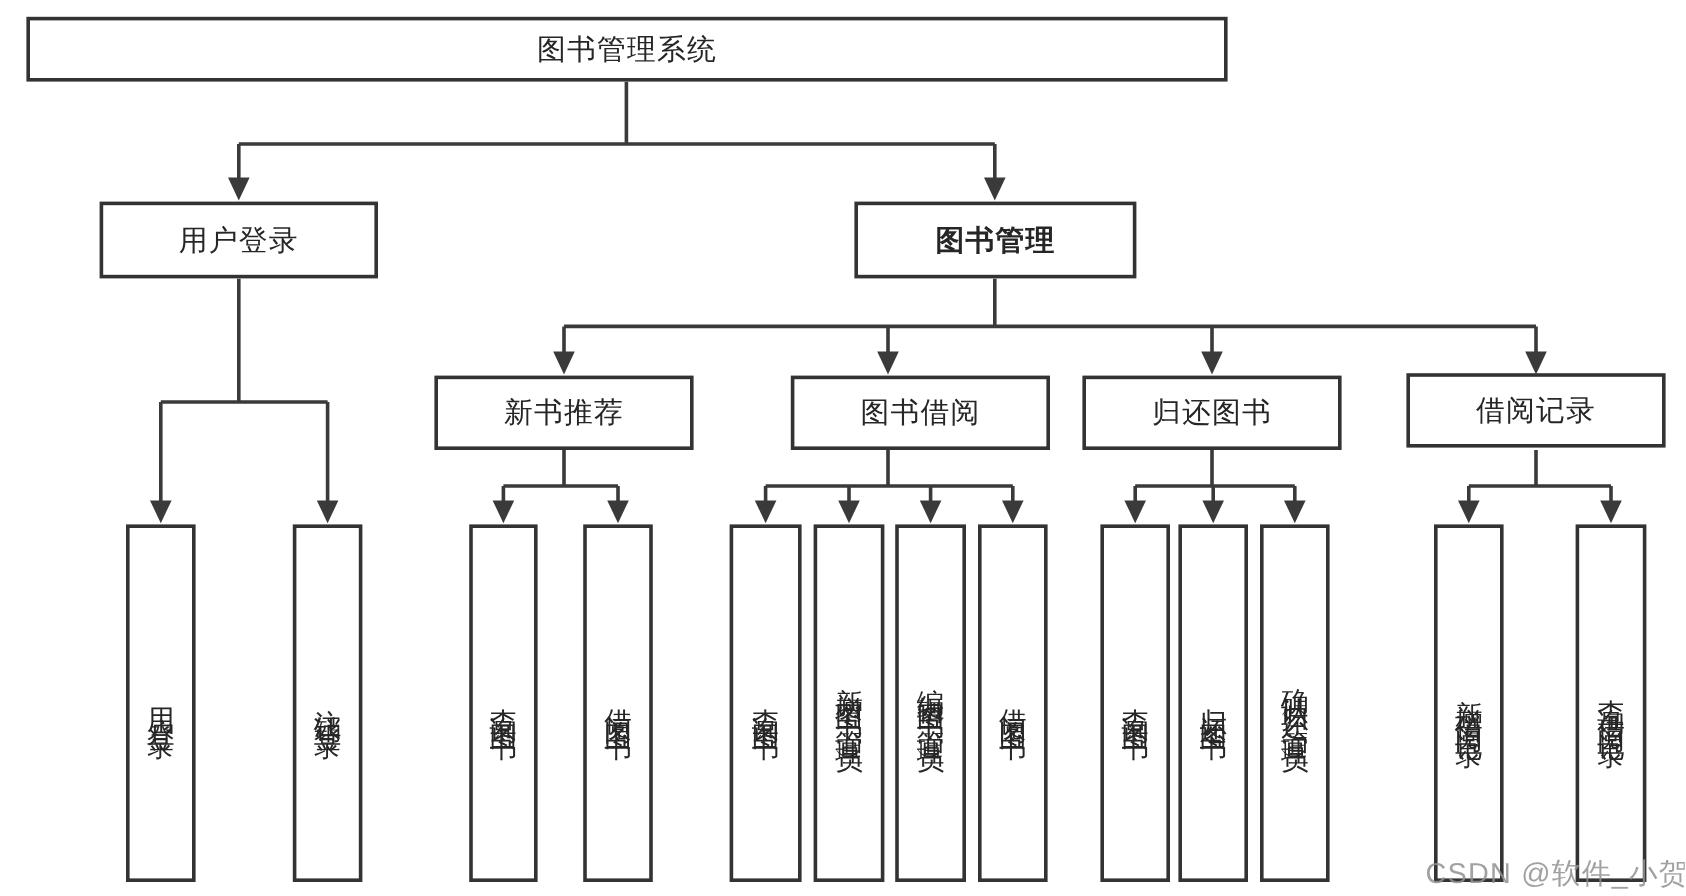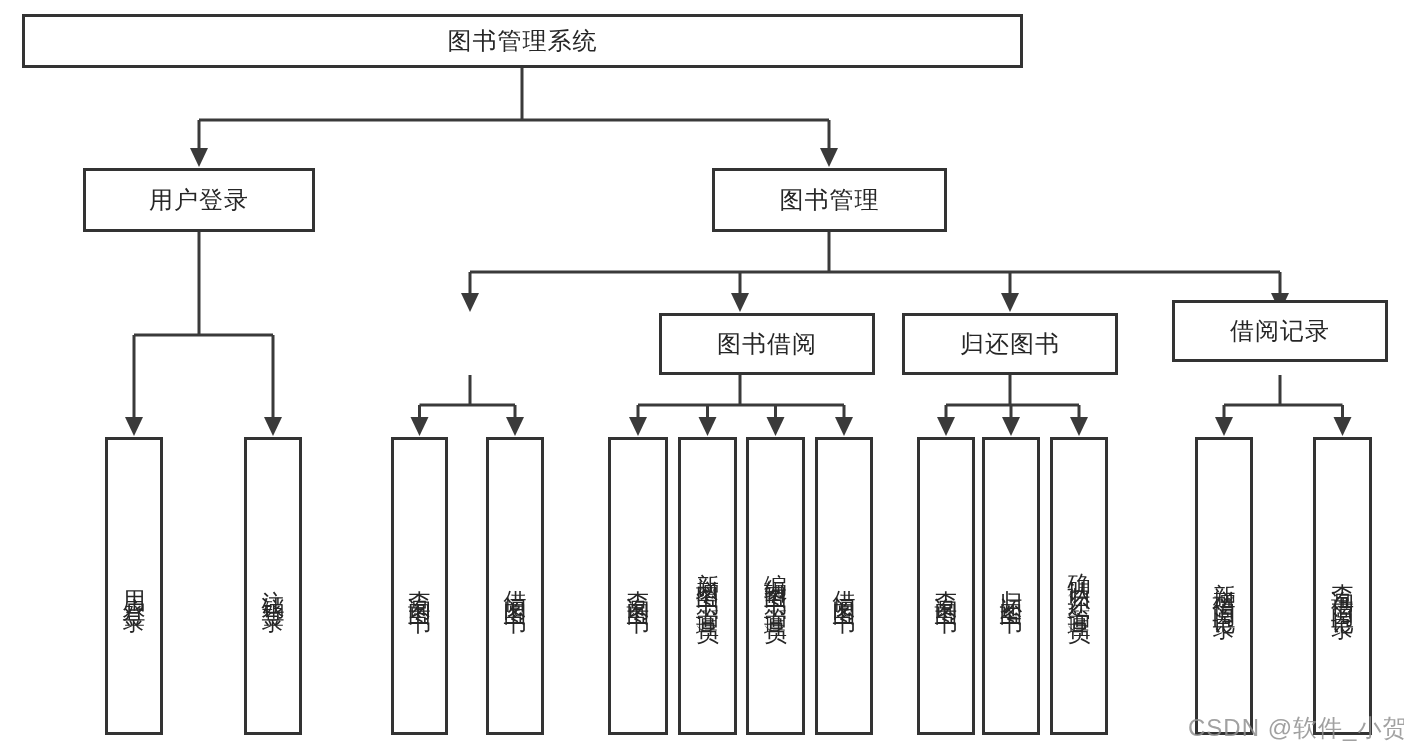--- a/index.html
+++ b/index.html
@@ -98,25 +98,26 @@
       <polygon points="1070,417 1088,417 1079,436"></polygon>
 
       <polygon points="1215,417 1233,417 1224,436"></polygon>
       <polygon points="1333.5,417 1351.5,417 1342.5,436"></polygon>
     </g>
   </svg>
 
   <div class="node" style="left:22px; top:14px; width:1001px; height:54px;">图书管理系统</div>
 
   <div class="node" style="left:83px; top:168px; width:232px; height:64px;">用户登录</div>
-  <div class="node" style="left:712px; top:168px; width:235px; height:64px;">图书管理</div>
+  <div class="node" style="left:712px; top:168px; width:235px; height:64px;font-weight:bold;">图书管理</div>
 
+  <div class="node" style="left:362px; top:313px; width:216px; height:62px;">新书推荐</div>
   <div class="node" style="left:659px; top:313px; width:216px; height:62px;">图书借阅</div>
   <div class="node" style="left:902px; top:313px; width:216px; height:62px;">归还图书</div>
-  <div class="node" style="left:1172px; top:300px; width:216px; height:62px;">借阅记录</div>
+  <div class="node" style="left:1172px; top:311px; width:216px; height:62px;">借阅记录</div>
 
   <div class="node leaf" style="left:105px; width:58px;">用户登录</div>
   <div class="node leaf" style="left:244px; width:58px;">注销登录</div>
 
   <div class="node leaf" style="left:391px; width:57px;">查询图书</div>
   <div class="node leaf" style="left:486px; width:58px;">借阅图书</div>
 
   <div class="node leaf" style="left:608px; width:60px;">查询图书</div>
   <div class="node leaf" style="left:678px; width:59px;">新增图书（管理员）</div>
   <div class="node leaf" style="left:746px; width:59px;">编辑图书（管理员）</div>

